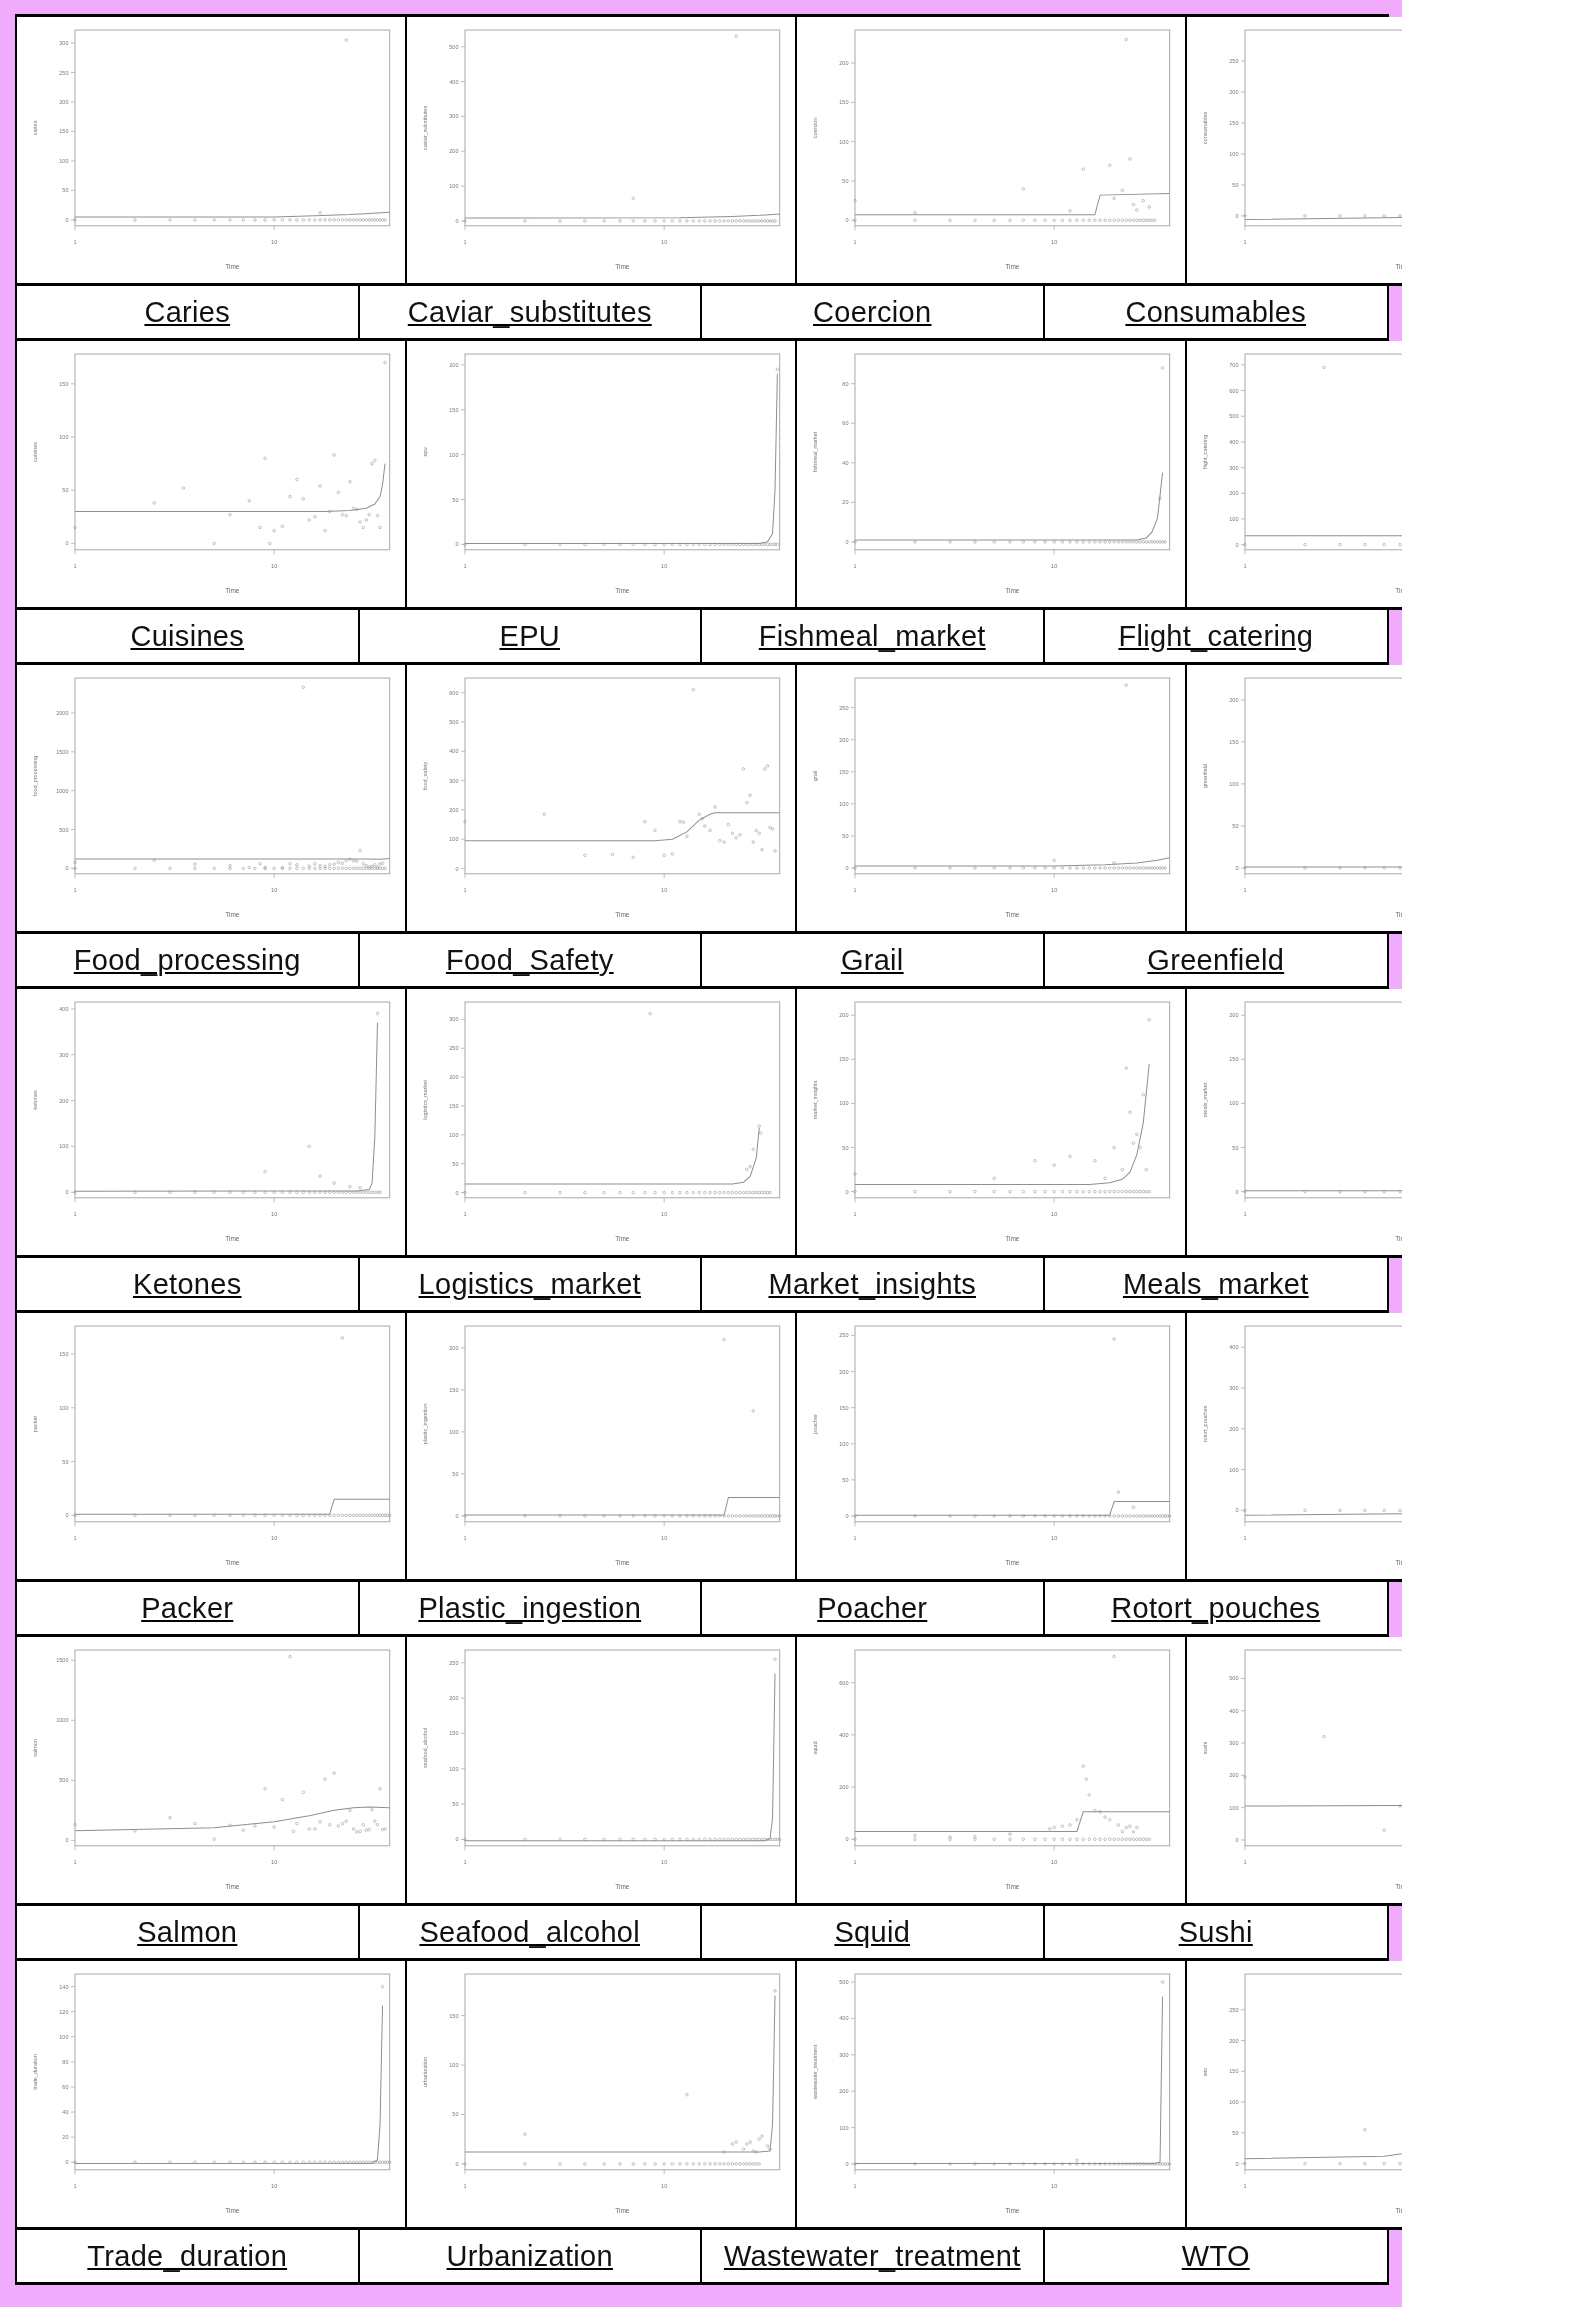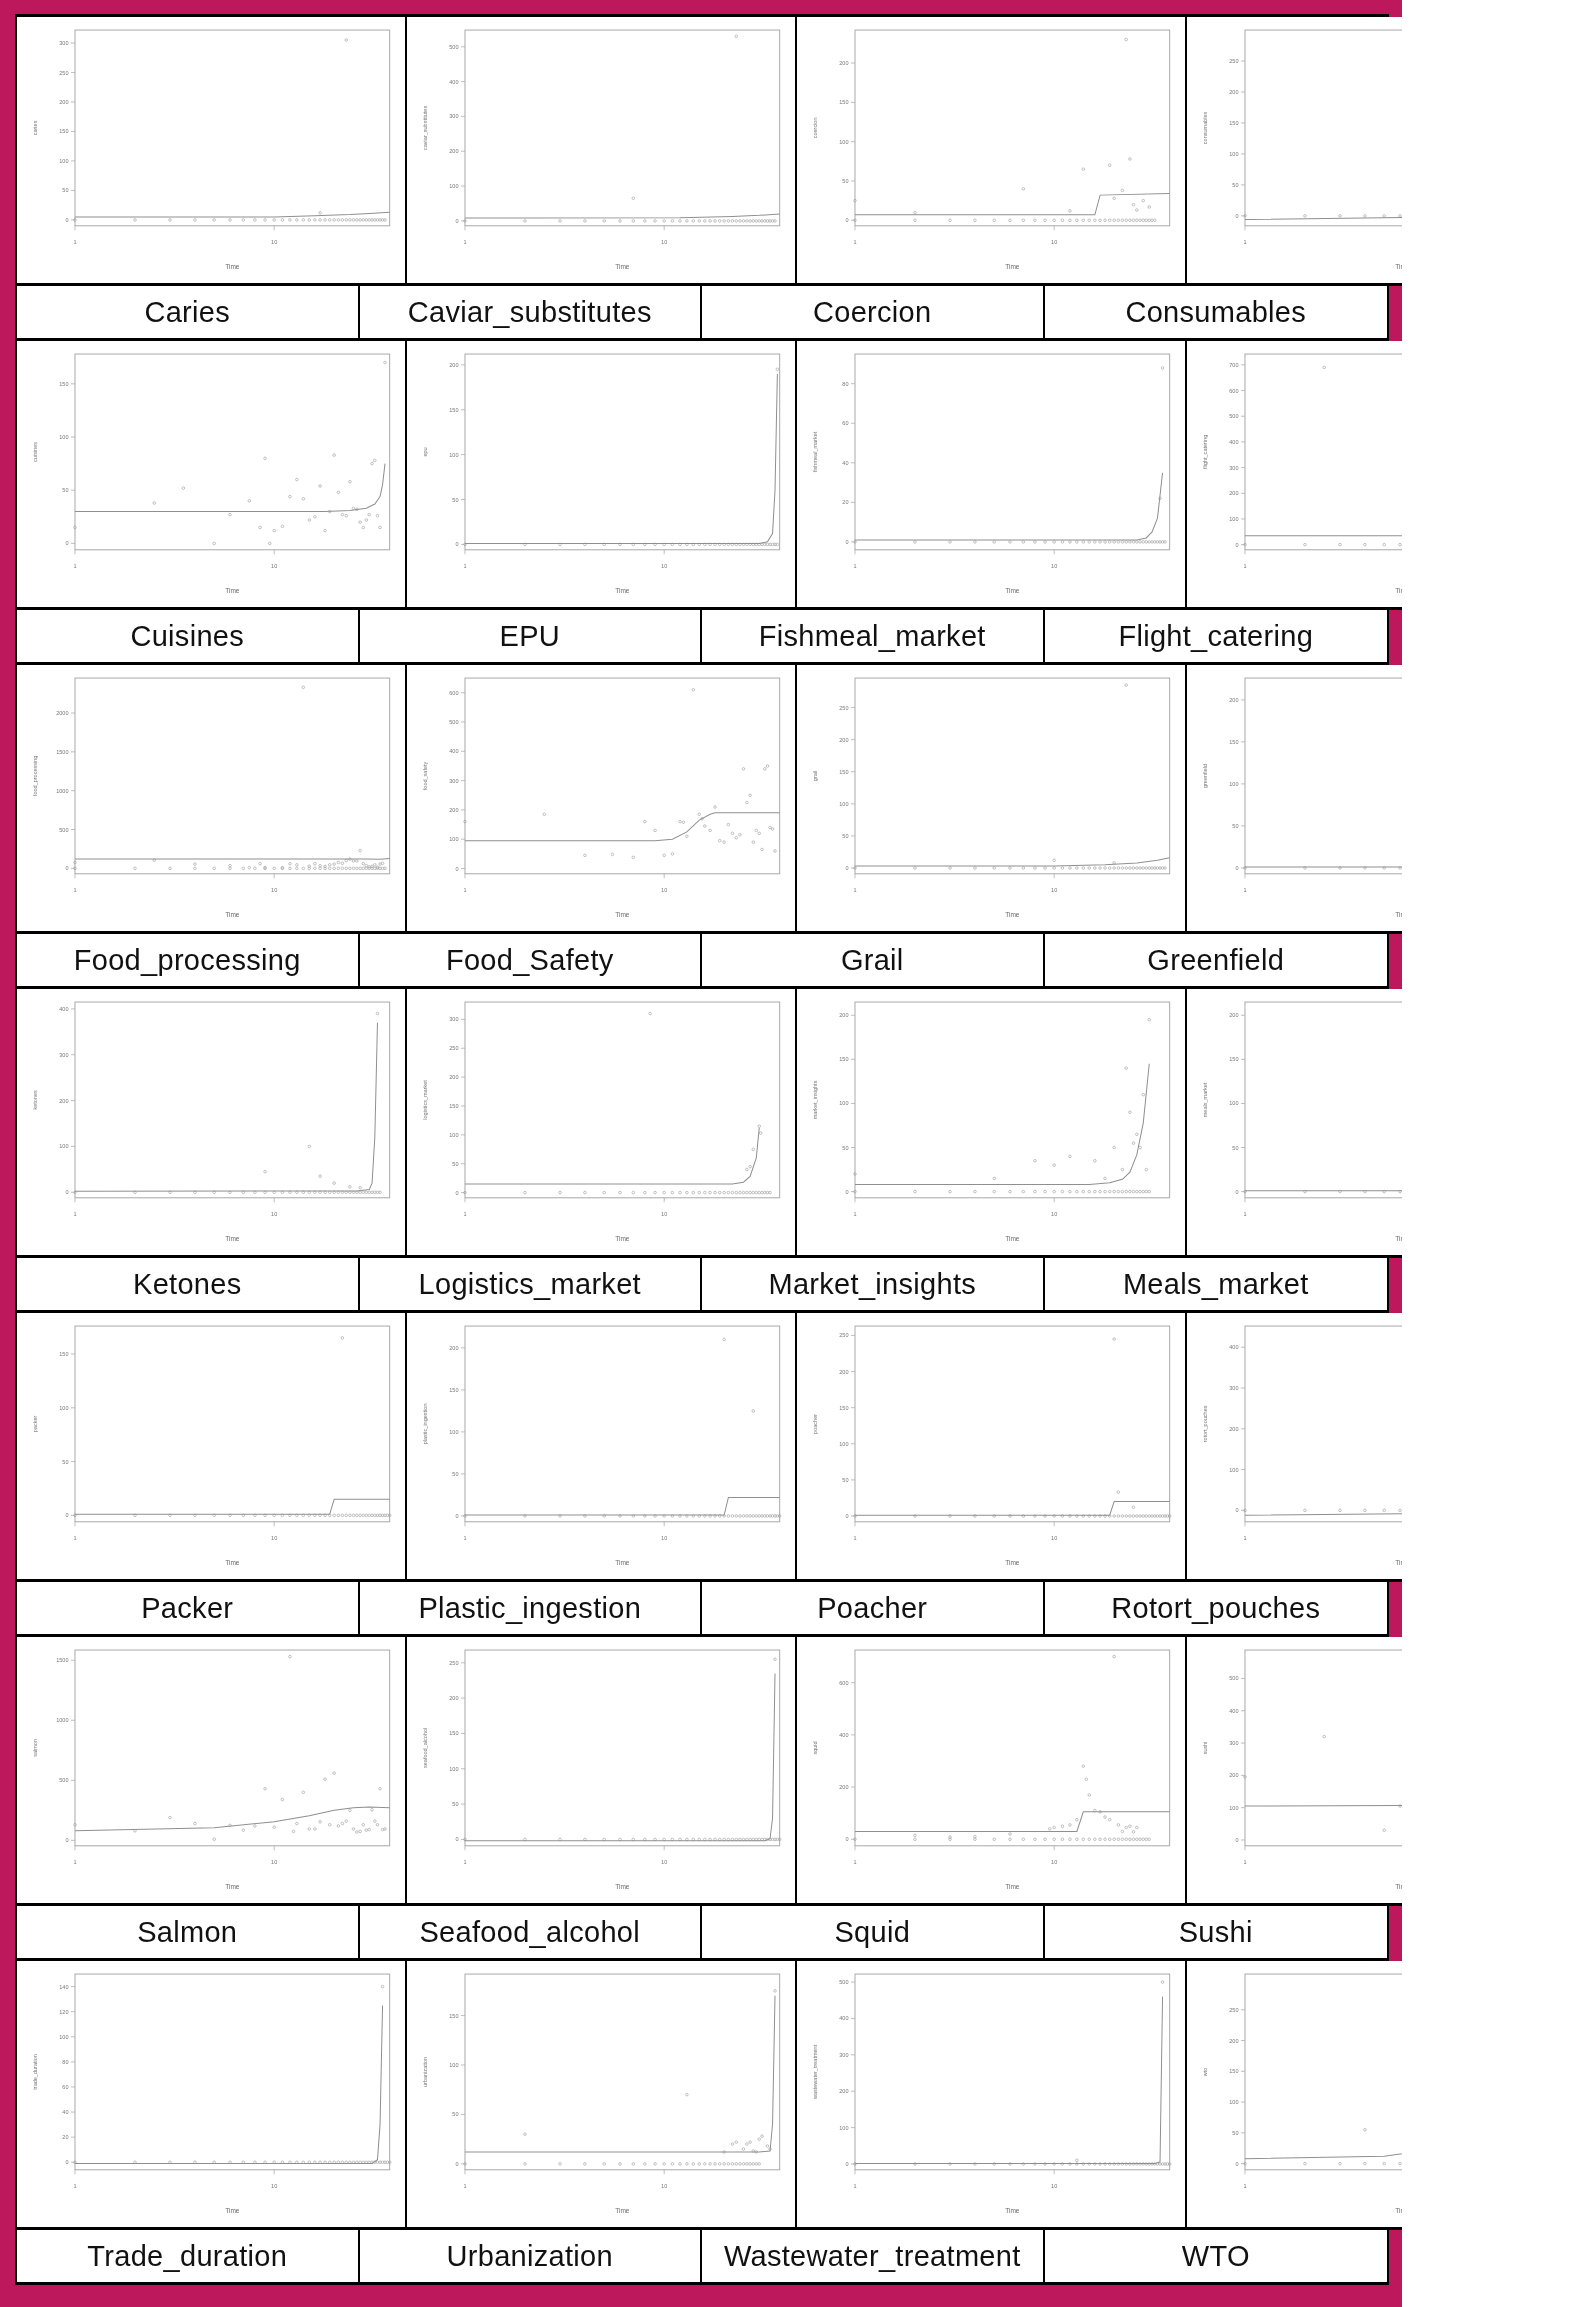--- a/index.html
+++ b/index.html
@@ -1,16 +1,16 @@
 <!DOCTYPE html>
 <html style="font-size:8px"><head>
 <meta charset="utf-8">
 <style>
   html,body{margin:0;padding:0;background:#ffffff;font-family:"Liberation Sans", sans-serif;}
-  .page{width:1402px;height:2307px;background:#be185d;overflow:hidden;}
+  .page{width:1402px;height:2307px;background:#f0abfc;overflow:hidden;text-decoration:underline;}
   .grid{margin:14px 13px 0 15px;border-top:3.5px solid #000;border-left:2px solid #000;border-right:2px solid #000;}
   .row{display:grid;grid-template-columns:repeat(4,1fr);}
   .plot-cell{height:266px;background:#fff;border-right:2px solid #000;border-bottom:3.5px solid #000;display:flex;align-items:center;justify-content:center;}
   .plot-cell:last-child{border-right:none;}
   .label-cell{height:52px;background:#fff;border-right:2px solid #000;border-bottom:3.5px solid #000;display:flex;align-items:center;justify-content:center;
     font-size:29px;color:#111;letter-spacing:0.3px;}
   .label-cell:last-child{border-right:none;}
   svg{display:block;}
   .ptxt{fill:#787878;font-size:11px;font-family:"Liberation Sans",sans-serif;}
   .atxt{fill:#6a6a6a;font-size:13px;font-family:"Liberation Sans",sans-serif;}

